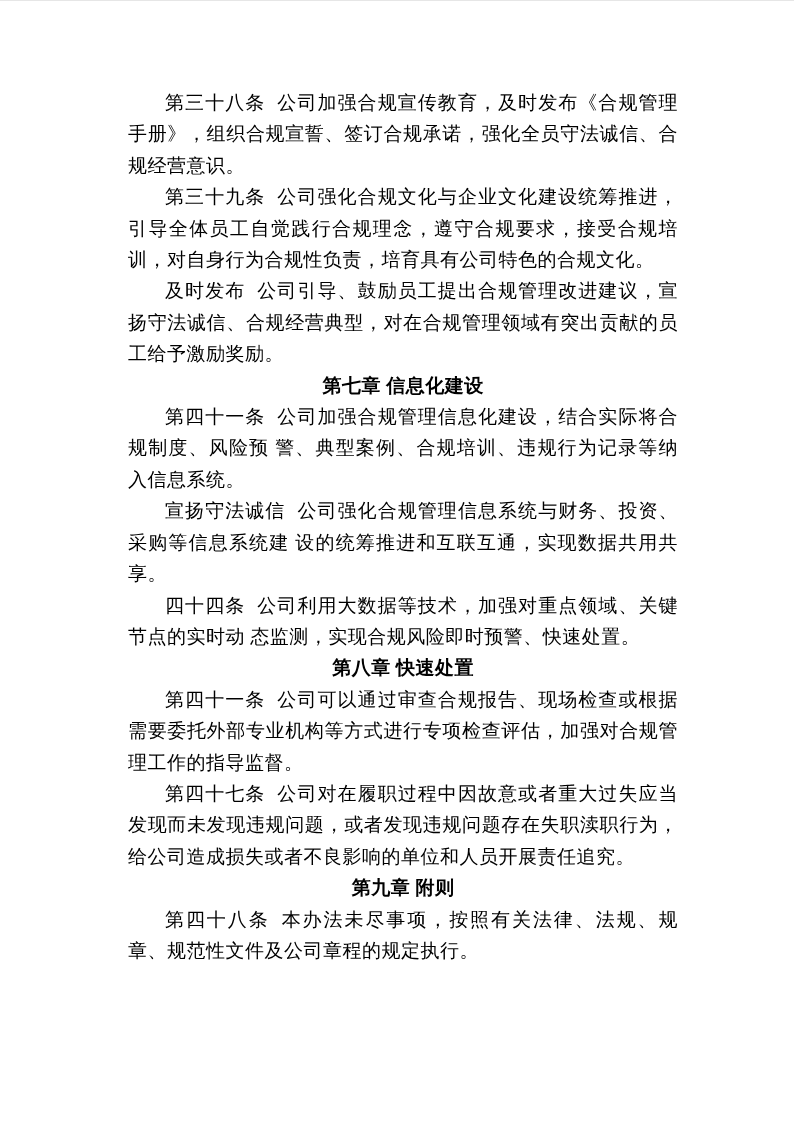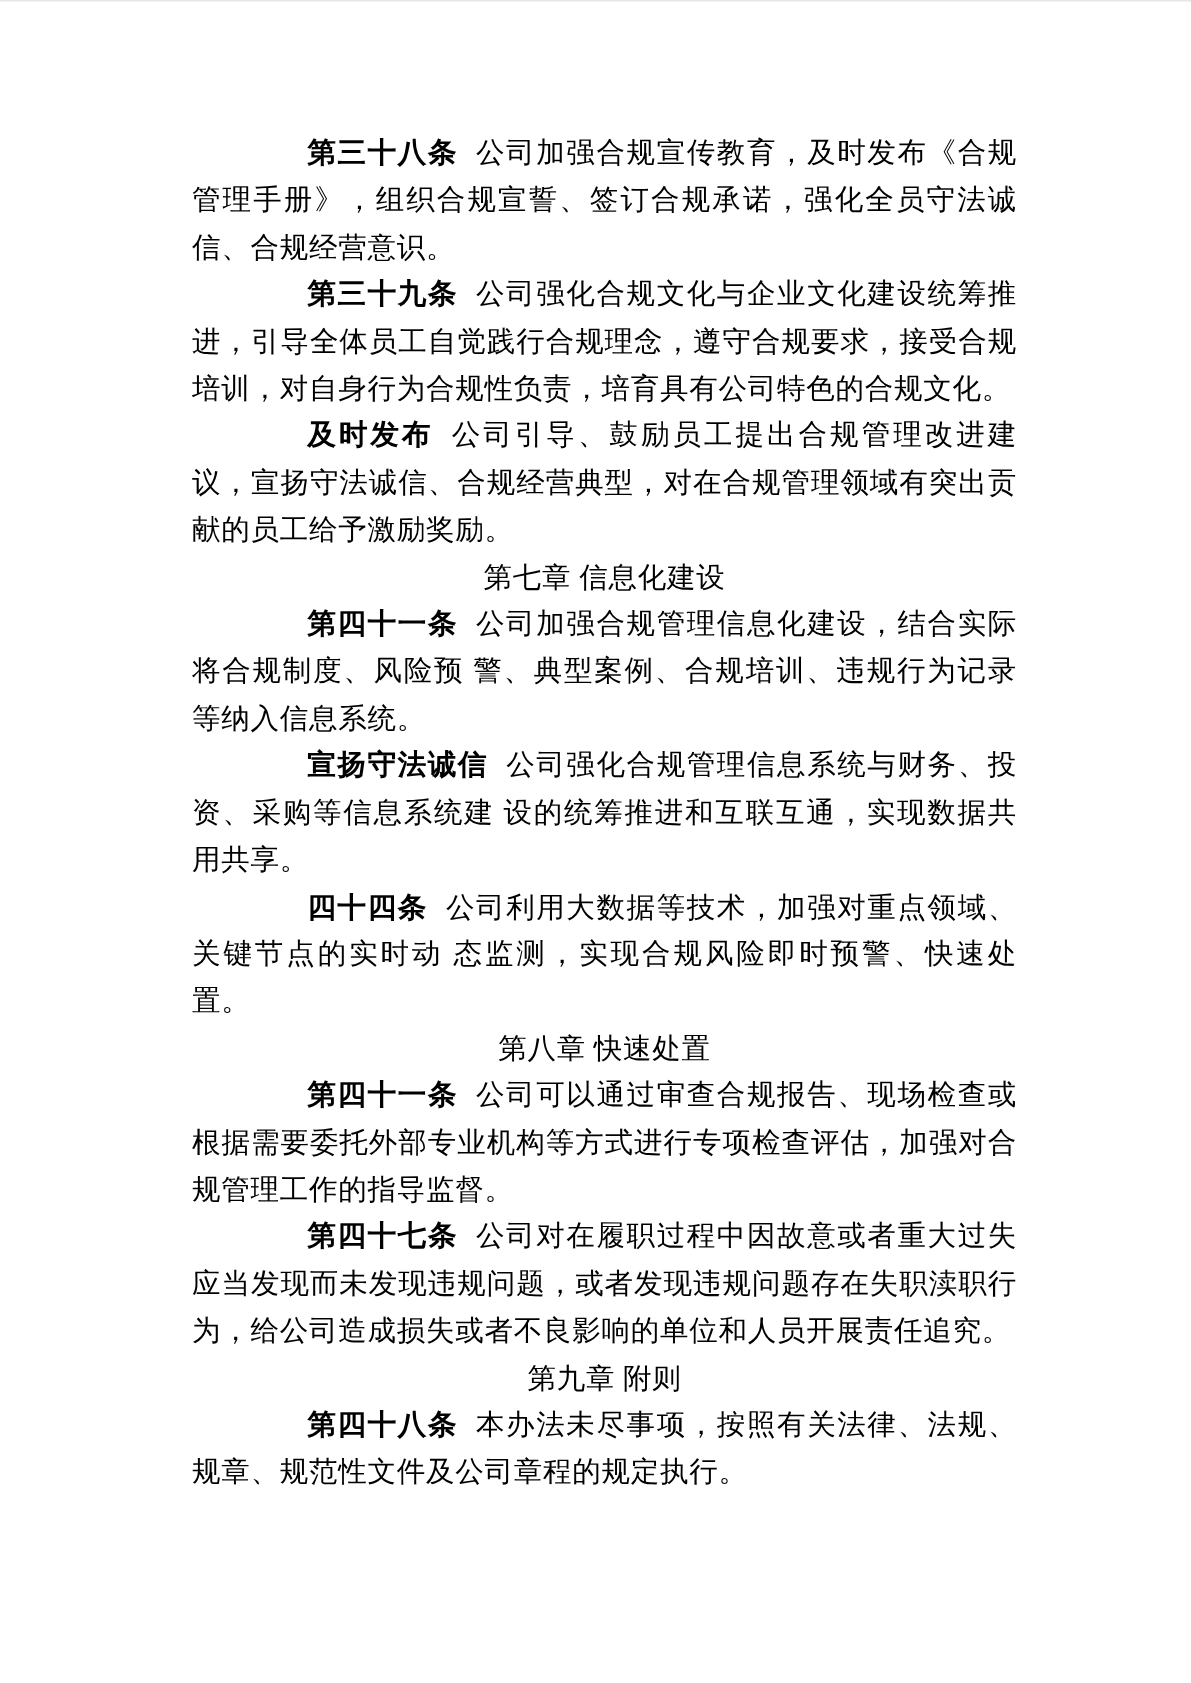--- a/index.html
+++ b/index.html
@@ -27,28 +27,27 @@
     line-height: 31.4px;
     text-align: justify;
     letter-spacing: 0.5px;
   }
   p.article {
     margin: 0;
     padding: 0;
     text-indent: 37px;
   }
   p.article .num {
-    font-weight: bold;
+    font-weight: normal;
     margin-right: 12px;
-    margin-left: 40px;
   }
   .chapter {
     margin: 0;
     padding: 0;
-    font-weight: normal;
+    font-weight: bold;
     text-align: center;
     text-indent: 0;
   }
 </style>
 </head>
 <body>
 
 <div class="page">
   <div class="content" id="document-content">
       <p class="article"><span class="num">第三十八条</span><span class="body">公司加强合规宣传教育，及时发布《合规管理手册》，组织合规宣誓、签订合规承诺，强化全员守法诚信、合规经营意识。</span></p>

